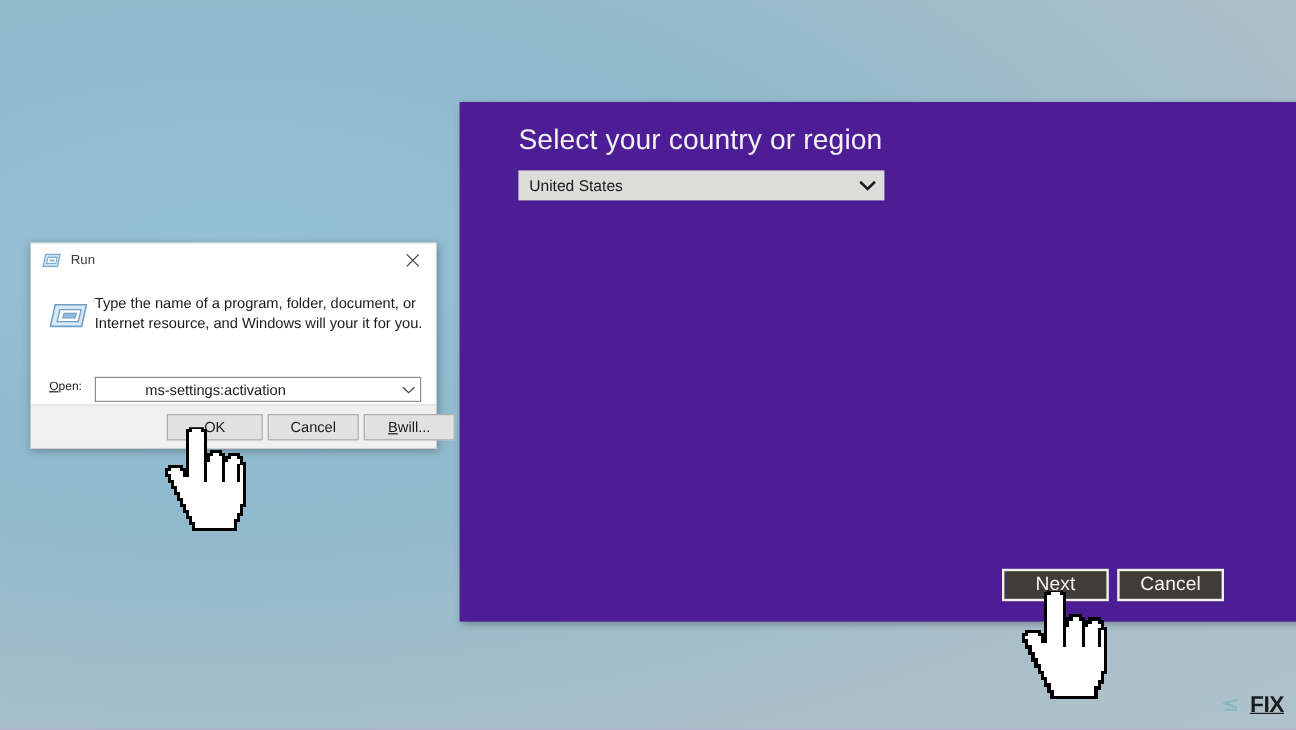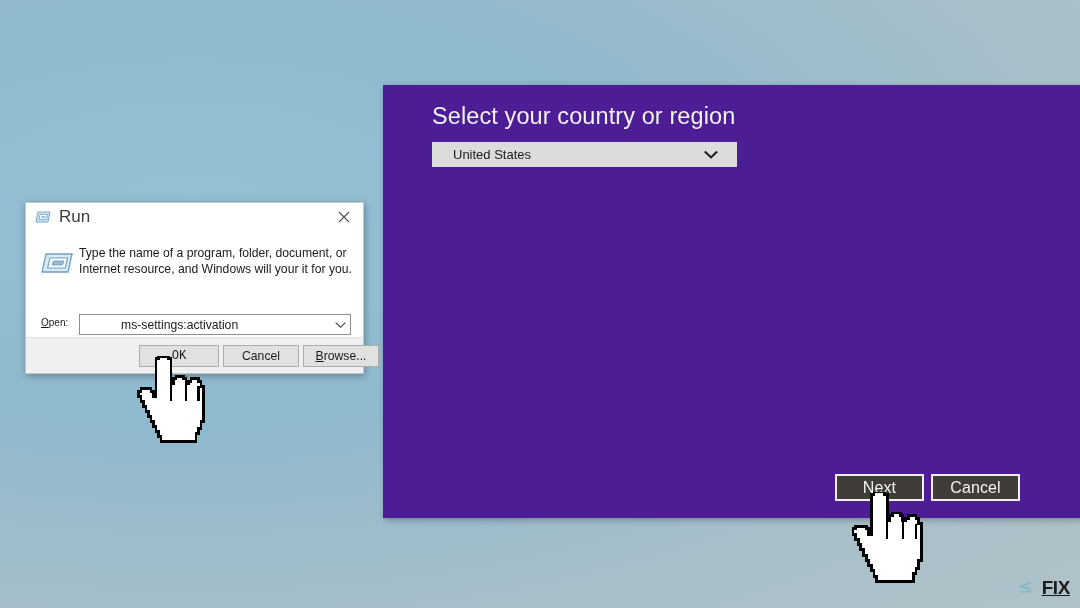--- a/index.html
+++ b/index.html
@@ -45,21 +45,21 @@
   #region-select {
     position: absolute;
     left: 49px;
     top: 57px;
     width: 305px;
     height: 25px;
     background: #dcdcda;
     border: none;
     display: flex;
     align-items: center;
-    padding: 12px;
+    padding: 0;
     box-sizing: border-box;
     cursor: pointer;
   }
   #region-select .sel-value {
     flex: 1;
     padding-left: 9px;
     font-size: 13px;
     color: #1a1a1a;
     white-space: nowrap;
     overflow: hidden;
@@ -111,21 +111,21 @@
     align-items: center;
   }
   #run-title-icon {
     margin-left: 9px;
     width: 16px;
     height: 14px;
     position: relative;
   }
   #run-title-text {
     margin-left: 8px;
-    font-size: 17px;
+    font-size: 11px;
     color: #3c3c3c;
     text-align: right;
   }
   #run-close {
     position: absolute;
     right: 0;
     top: 0;
     width: 38px;
     height: 27px;
     display: flex;
@@ -213,21 +213,21 @@
     font-size: 12.2px;
     color: #1a1a1a;
     cursor: pointer;
     box-sizing: border-box;
     display: flex;
     align-items: center;
     justify-content: center;
     padding: 0;
   }
   .win-btn u { text-decoration: underline; }
-  #btn-ok     { left: 113px; width: 80px; font-family: Liberation Mono, monospace; }
+  #btn-ok     { left: 113px; width: 80px; }
   #btn-rcancel{ left: 197px; width: 76px; }
   #btn-browse { left: 277px; width: 76px; }
 
   
   .cursor-hand {
     position: absolute;
     pointer-events: none;
   }
   .cursor-hand svg { display: block; }
 
@@ -317,21 +317,21 @@
     </div>
   </div>
 
   <div id="run-footer">
     <button class="win-btn" id="btn-ok">OK</button>
 
     <button class="win-btn" id="btn-rcancel">Cancel</button>
 
     <button class="win-btn" id="btn-browse">
         <u>B</u>
-        <span>rowse...</span>
+        <span>will...</span>
       </button>
   </div>
 </div>
 
 <div class="cursor-hand" id="cursor-run">
   <svg width="75" height="88" viewBox="0 0 30 35" shape-rendering="crispEdges">
     <path d="M11 0 H15 V1 H16 V11 H17 V9 H18 V8 H21 V9 H22 V11 H23 V10 H24 V9 H27 V10 H28 V12 H29 V26 H28 V29 H27 V31 H26 V34 H12 V32 H11 V30 H10 V28 H9 V26 H8 V24 H7 V22 H6 V20 H5 V18 H4 V16 H3 V14 H4 V13 H8 V14 H9 V16 H10 V1 H11 Z" fill="#ffffff" stroke="#000000" stroke-width="1.1" stroke-linejoin="miter"></path>
     <path d="M16 11 V18 M22 11 V18 M27 12 V18" stroke="#000000" stroke-width="1" fill="none"></path>
   </svg>
 </div>

